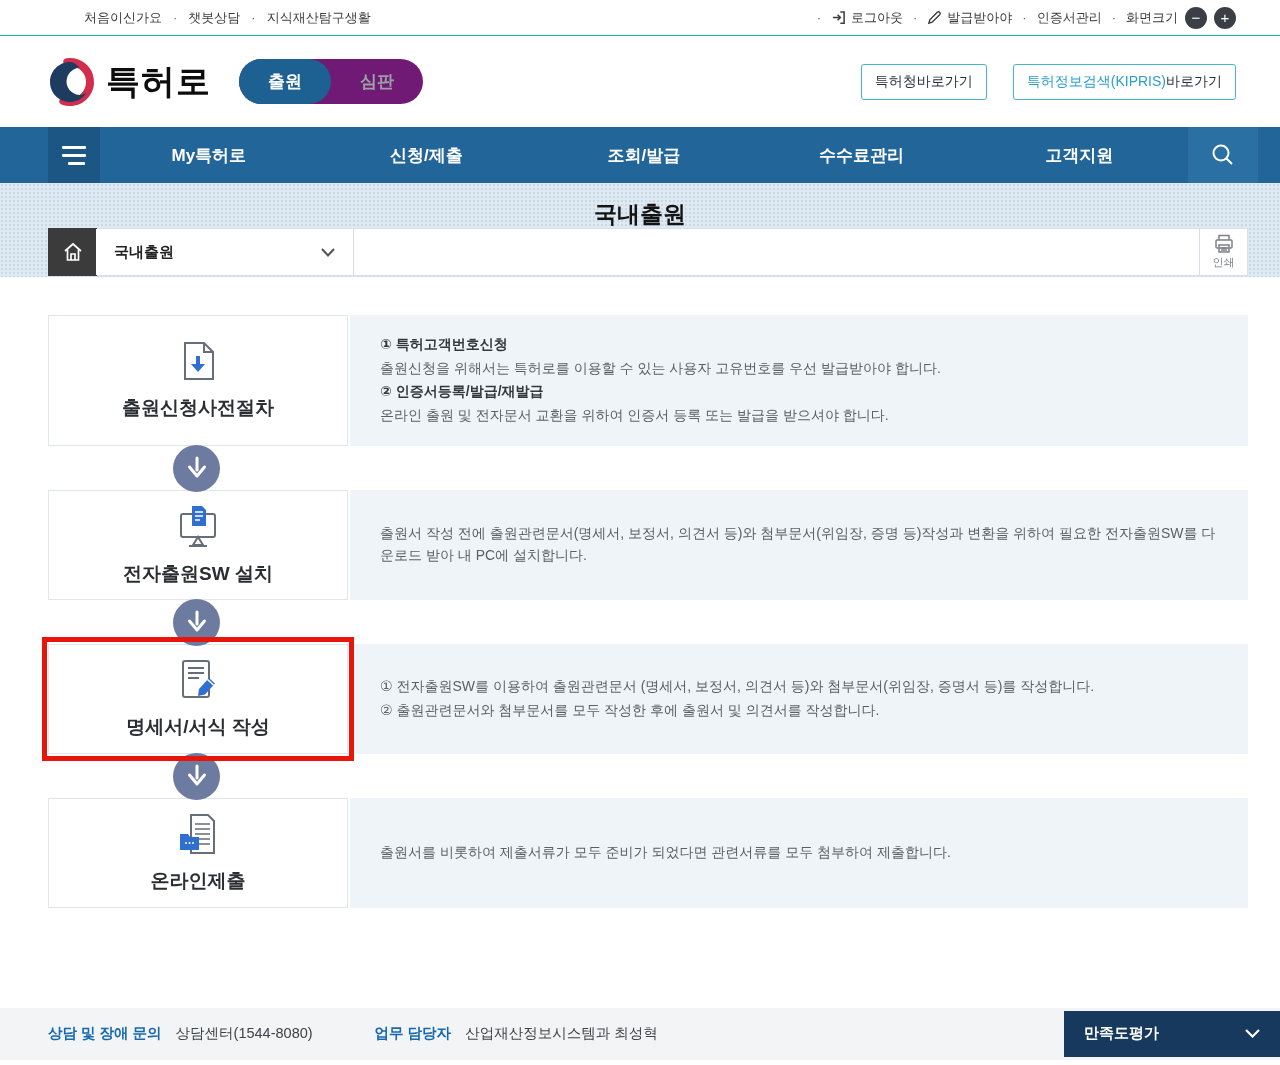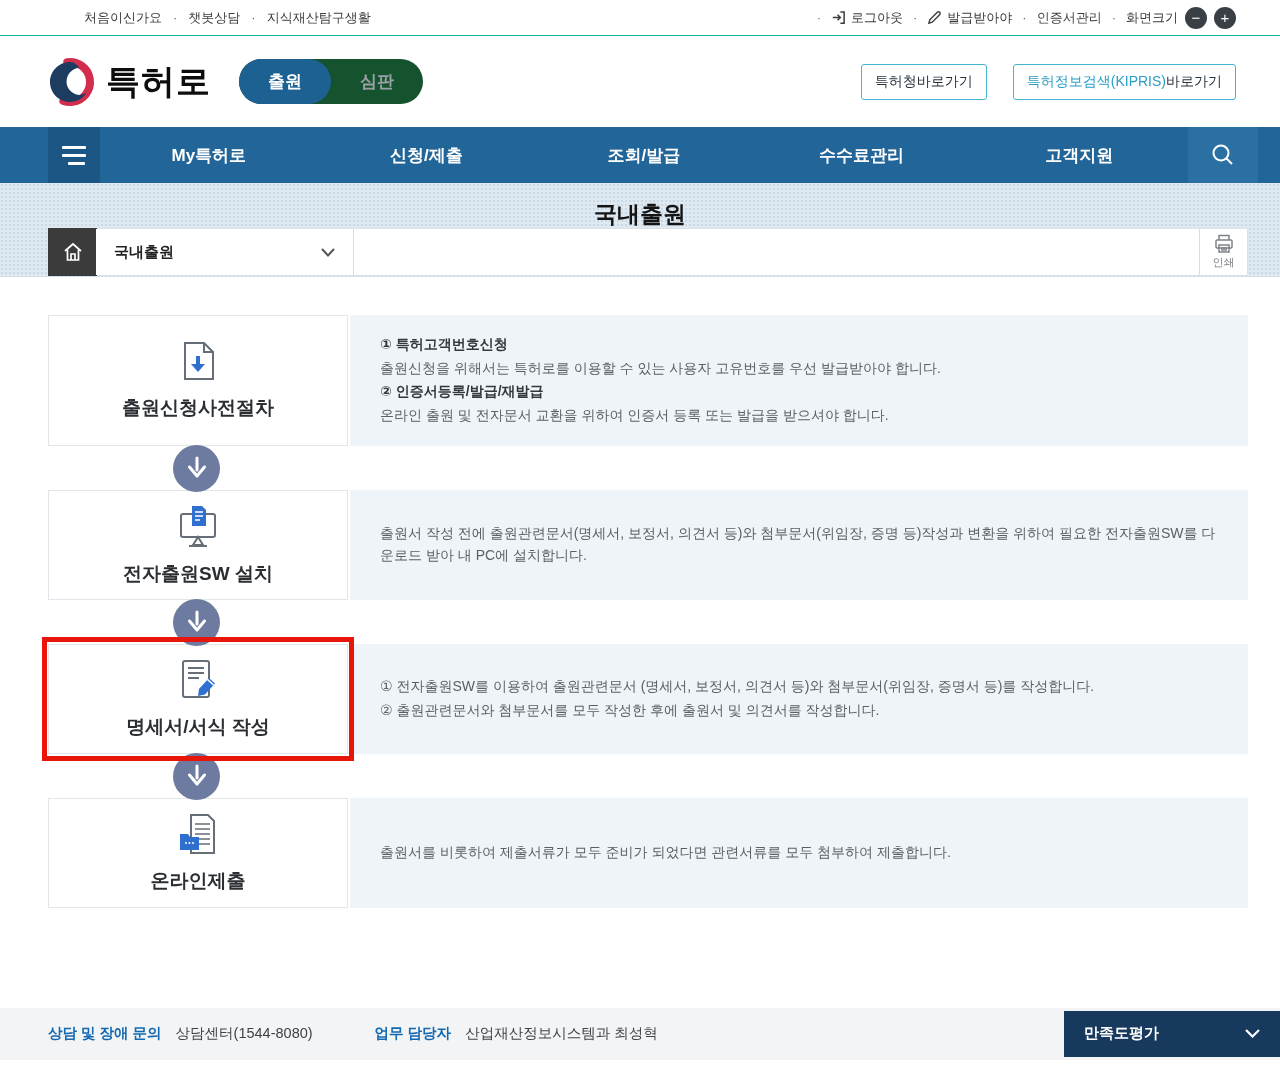--- a/index.html
+++ b/index.html
@@ -19,21 +19,21 @@
   .util-item::before { content:"·"; margin:0 10px; color:#666; }
   .util-item svg { margin-right:5px; }
   .size-btn { width:22px; height:22px; border-radius:50%; border:none; background:#3a3f46;
               color:#fff; font-size:15px; line-height:1; display:flex; align-items:center;
               justify-content:center; margin-left:7px; padding:0; }
 
   
   .header { height:91px; display:flex; align-items:center; padding:0 44px; }
   .logo { display:flex; align-items:center; cursor:pointer; }
   .logo-text { font-size:34px; font-weight:800; color:#0d0d0d; margin-left:10px; letter-spacing:1px; }
-  .tab-pill { margin-left:28px; background:#14532d; border-radius:25px; display:flex; }
+  .tab-pill { margin-left:28px; background:#701a75; border-radius:25px; display:flex; }
   .tab { border:none; background:transparent; padding:11px 29px; border-radius:25px;
          font-size:17px; font-weight:700; color:#9aa0a6; }
   .tab.active { background:#1c6191; color:#fff; }
   .quick-links { margin-left:auto; display:flex; gap:26px; }
   .quick-btn { background:#fff; border:1px solid #43b7cf; border-radius:3px; padding:8px 13px;
                font-size:14px; color:#26303c; display:flex; align-items:center; }
   .q-accent { color:#2b9ec6; }
 
   
   .nav { background:#226598; height:56px; }

